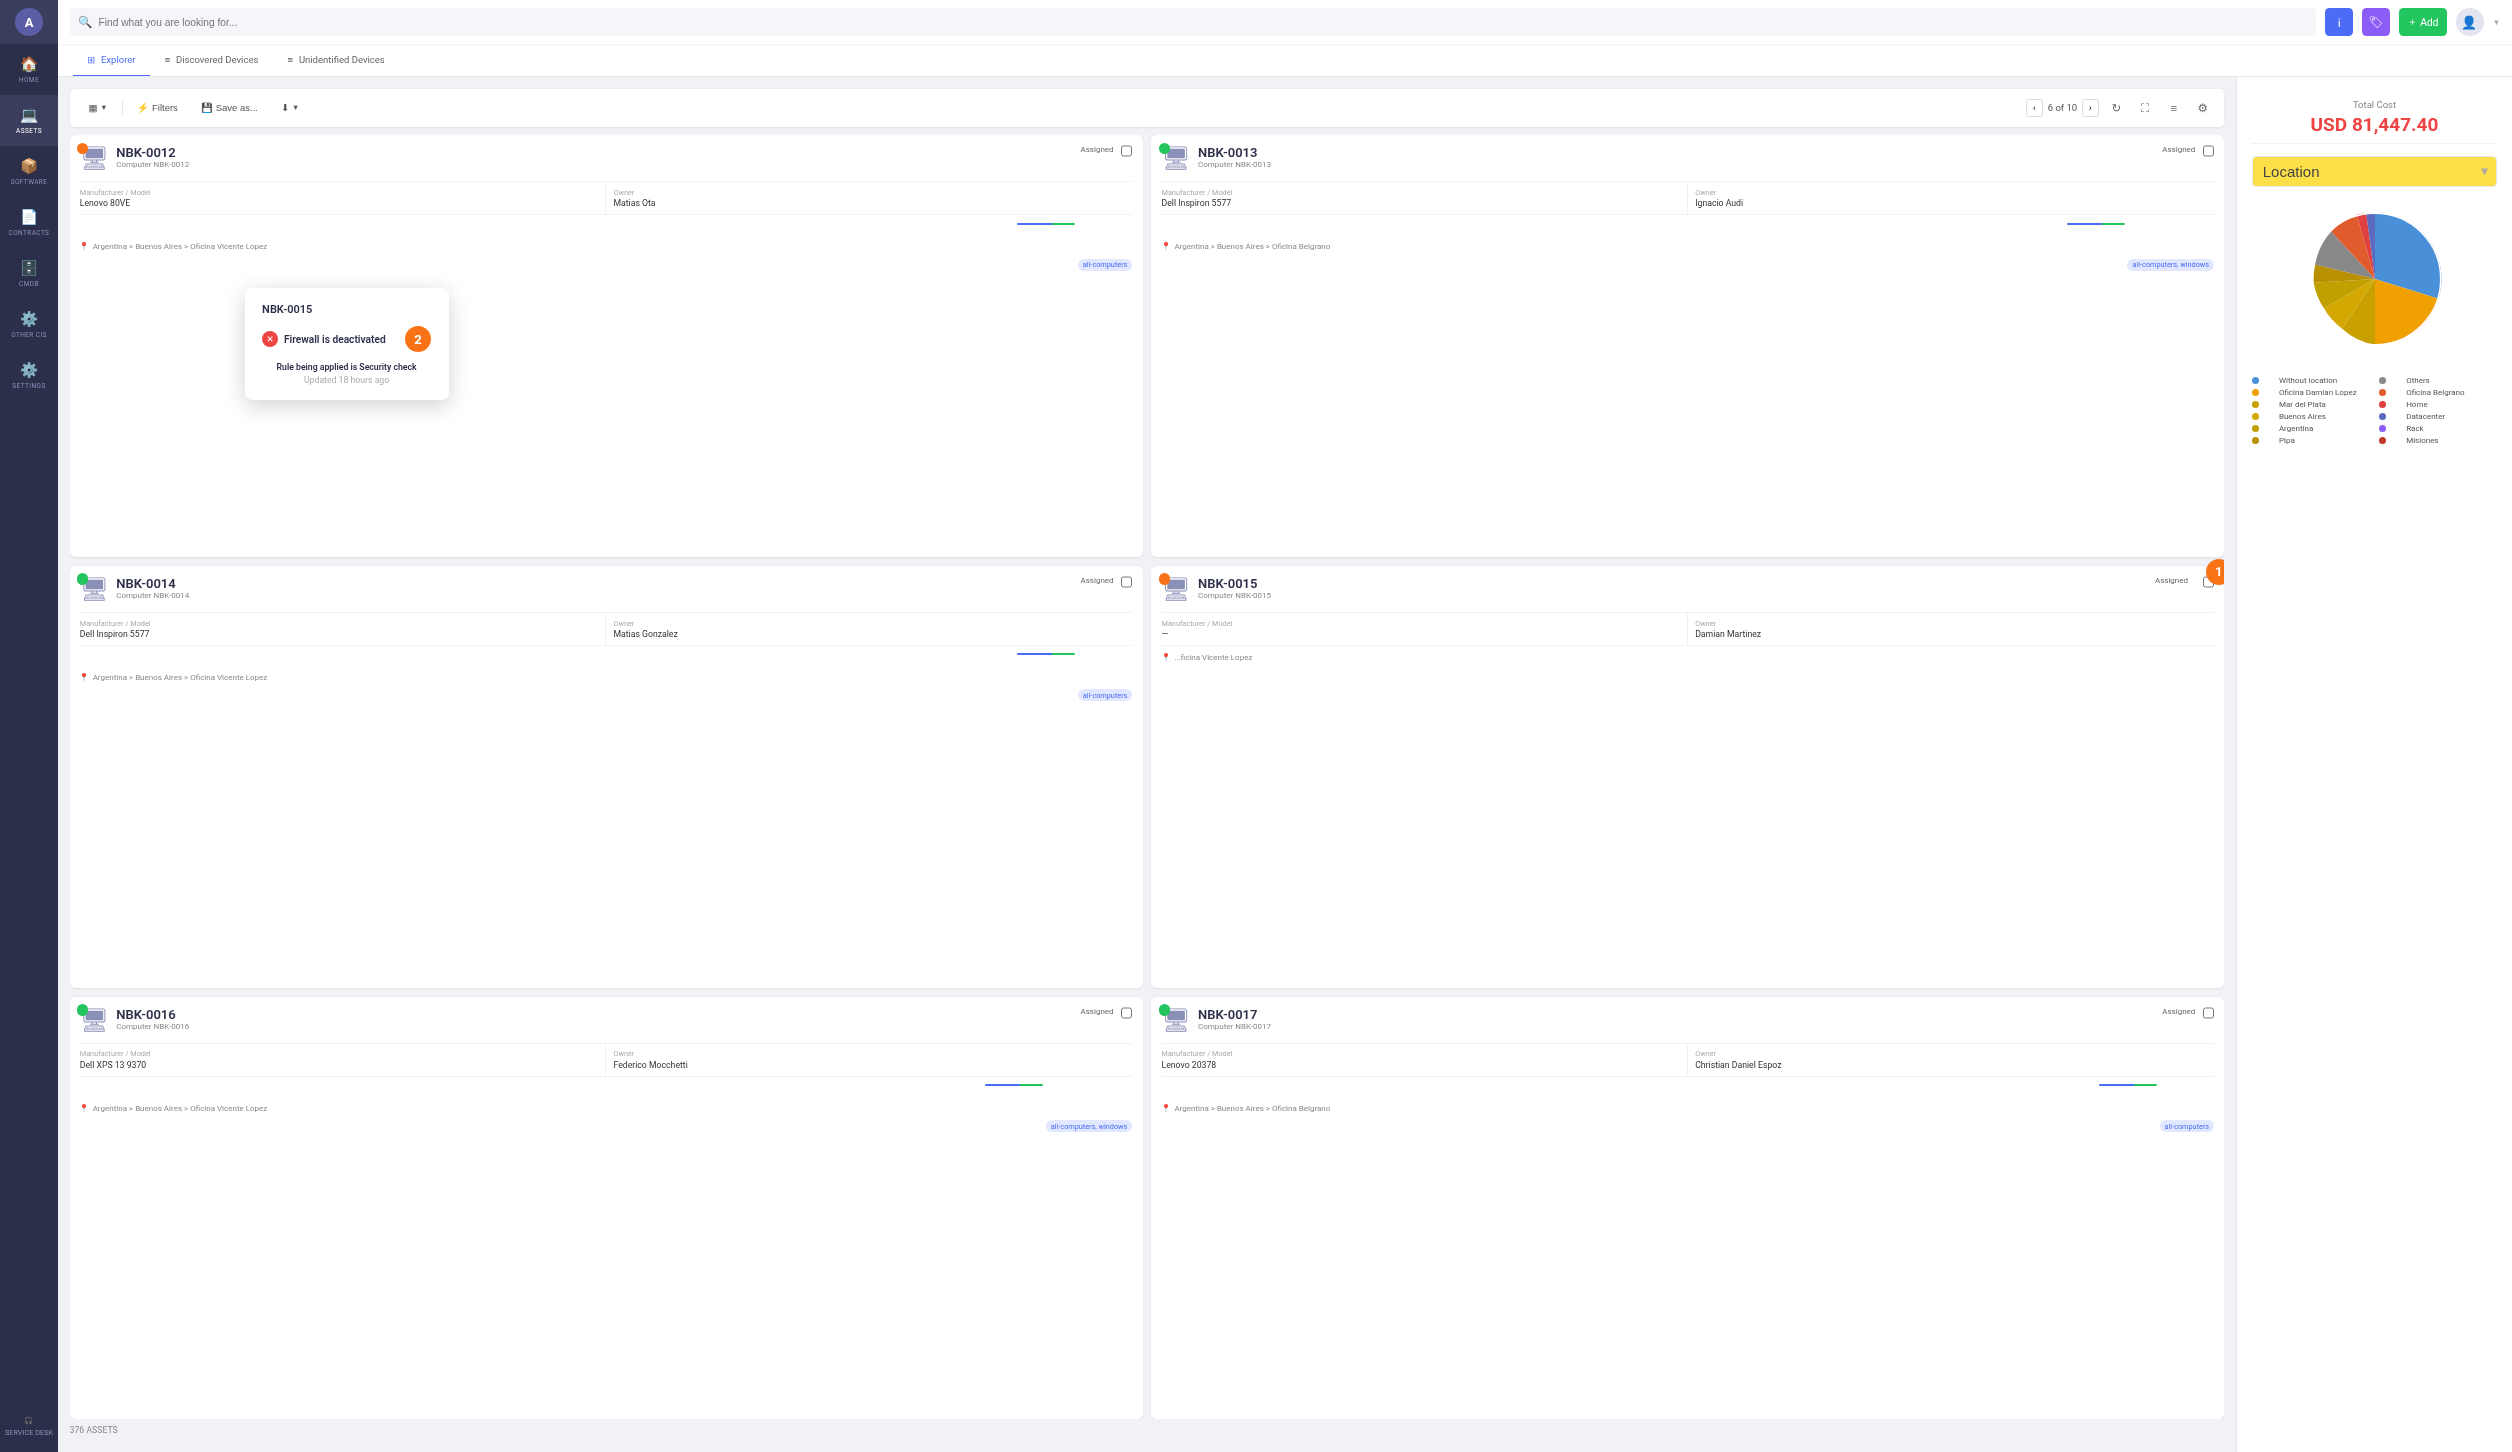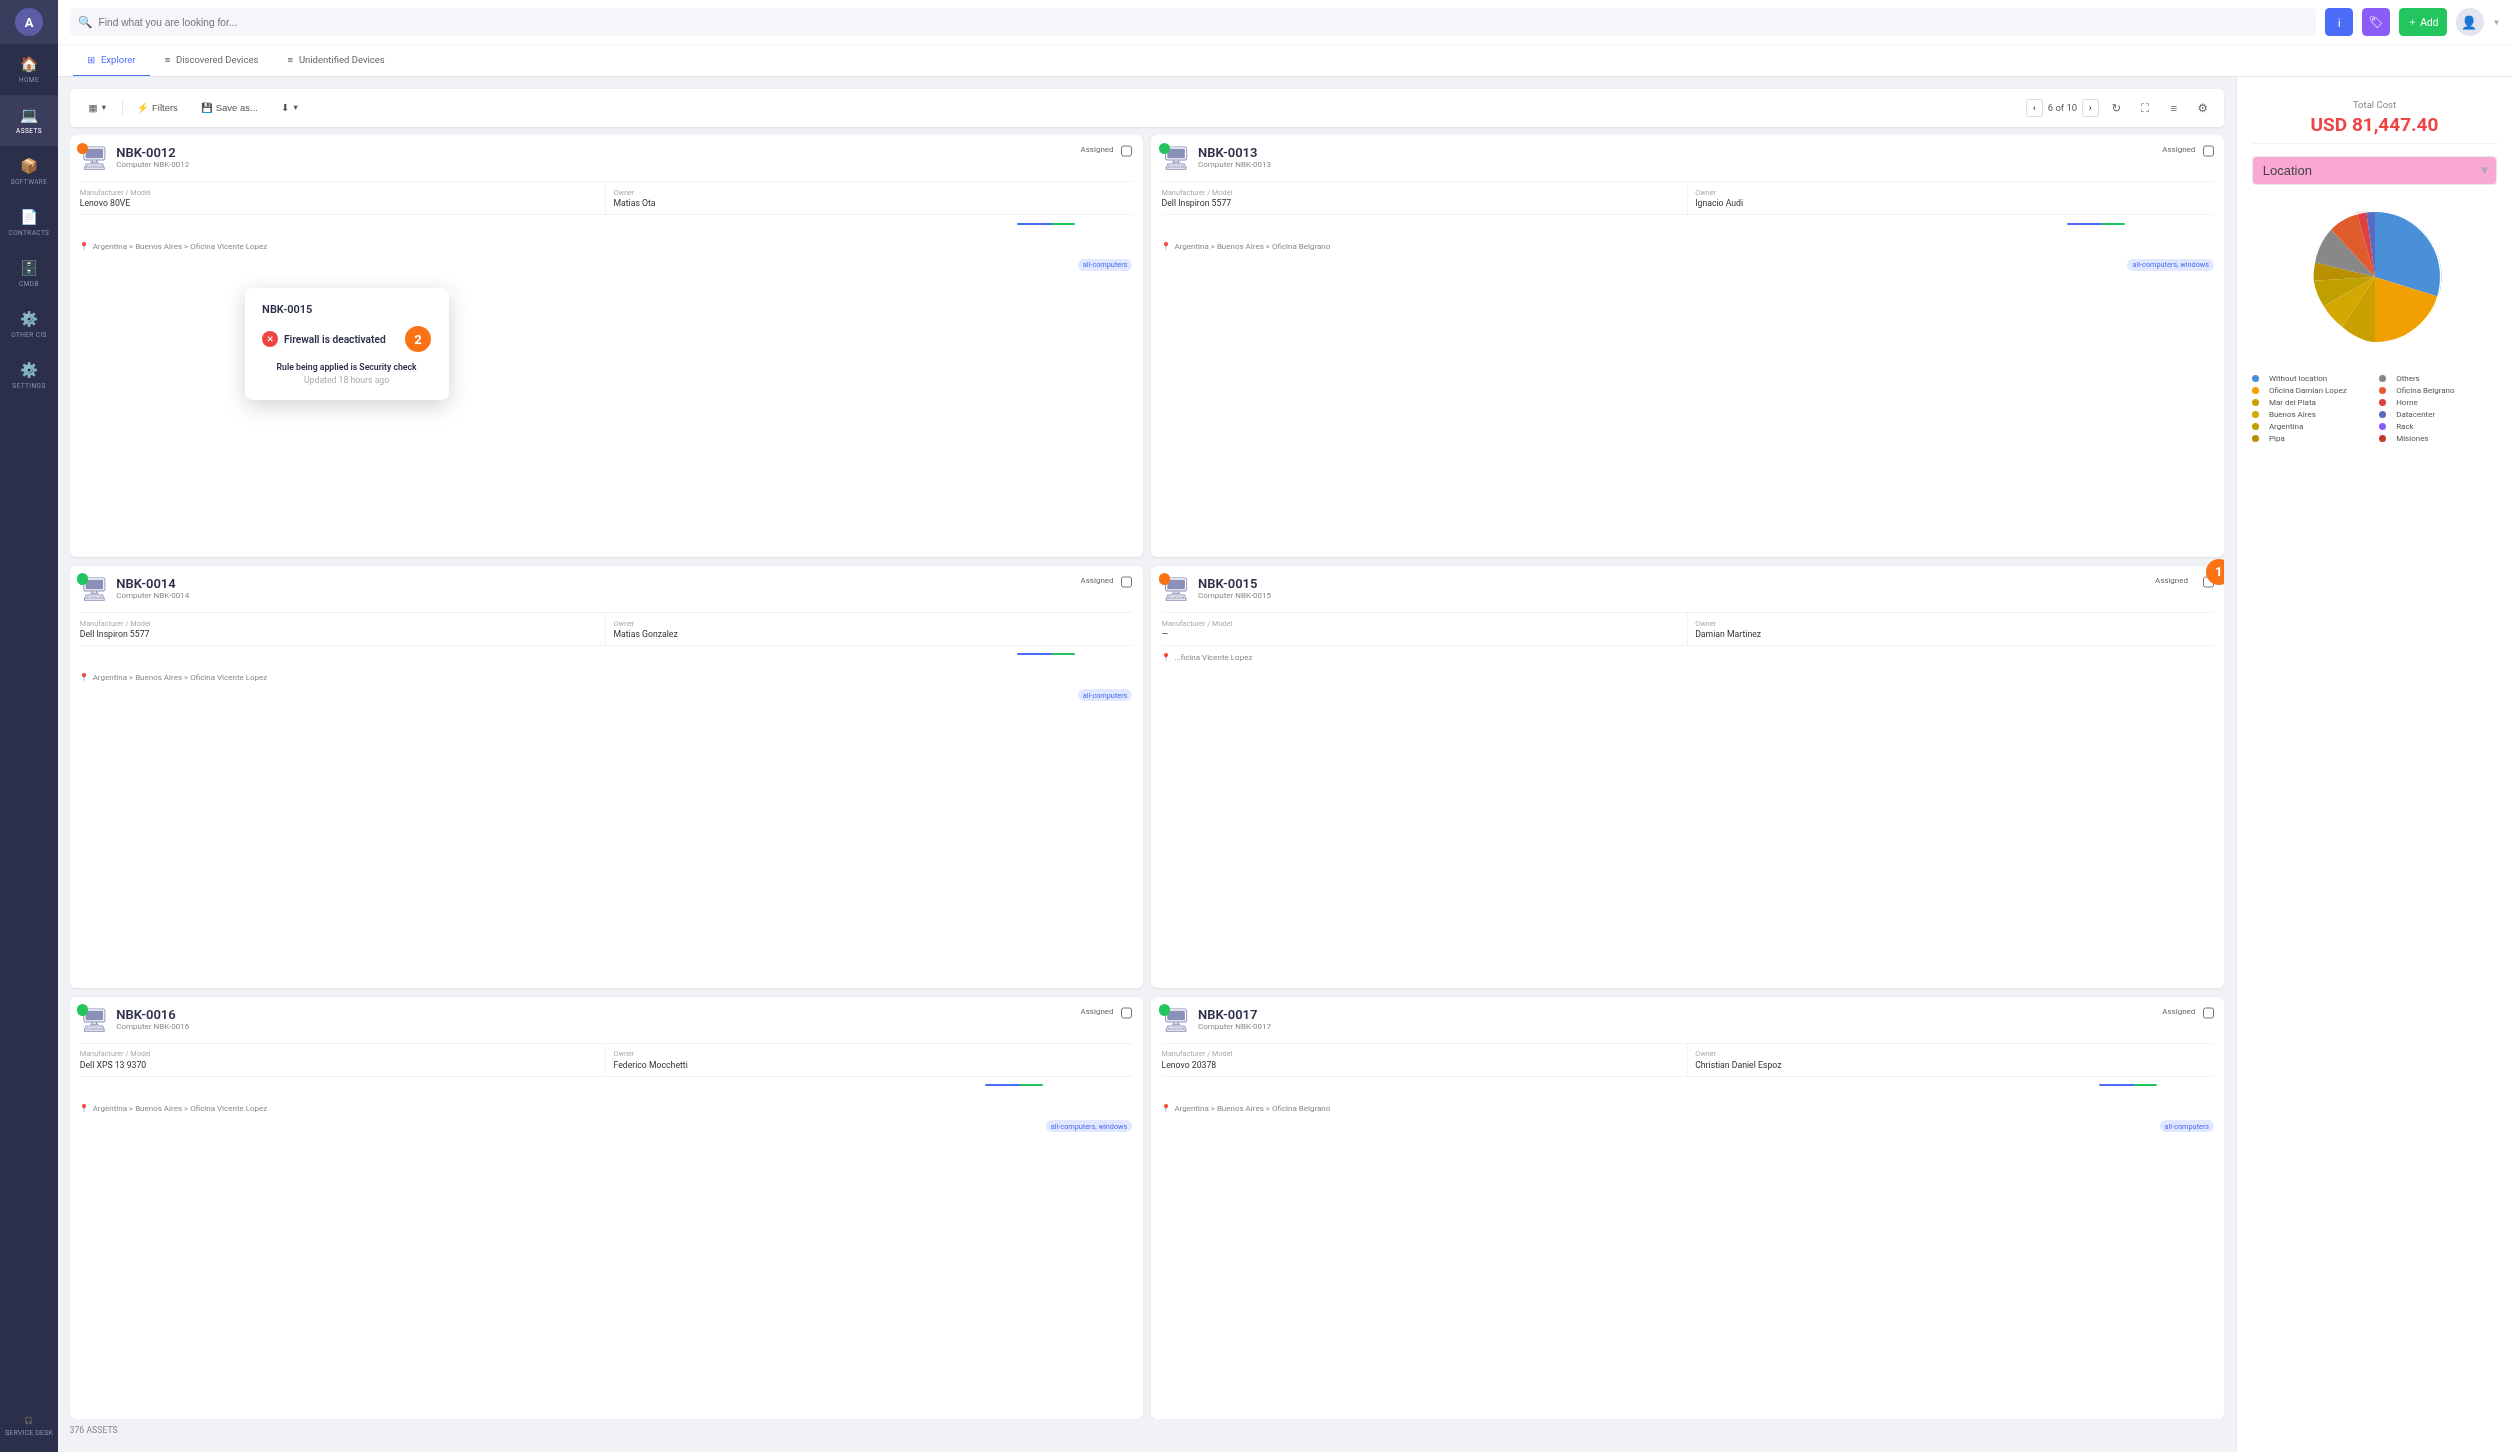--- a/index.html
+++ b/index.html
@@ -417,39 +417,39 @@
     .stat-block { padding: 7.3px 0; border-bottom: 0.7px solid #f0f2f5; }
 
     .dropdown-wrap {
       position: relative;
     }
     .dropdown-select {
       width: 100%;
       padding: 5.8px 10.2px;
       border: 0.7px solid #e5e7eb;
       border-radius: 4.4px;
-      background: #f9a8d4;
-      font-size: 13px;
+      background: #fde047;
+      font-size: 15px;
       color: #444;
       cursor: pointer;
       appearance: none;
     }
     .dropdown-arrow {
       position: absolute;
       right: 7.3px;
       top: 50%;
       transform: translateY(-50%);
       color: #aaa;
       pointer-events: none;
     }
 
     
     .chart-container { display: flex; justify-content: center; margin: 7.3px 0; }
     .legend { display: grid; grid-template-columns: 1fr 1fr; gap: 2.9px 8.7px; margin-top: 5.8px; }
-    .legend-item { display: flex; align-items: center; gap: 10px; font-size: 8px; color: #555; }
+    .legend-item { display: flex; align-items: center; gap: 20px; font-size: 8px; color: #555; }
     .legend-dot { width: 7.3px; height: 7.3px; border-radius: 50%; flex-shrink: 0; }
 
     .footer-count {
       font-size: 8.7px;
       color: #888;
       padding: 5.8px 0;
     }
 
     .divider { width: 0.7px; height: 14.6px; background: #e5e7eb; }
 

